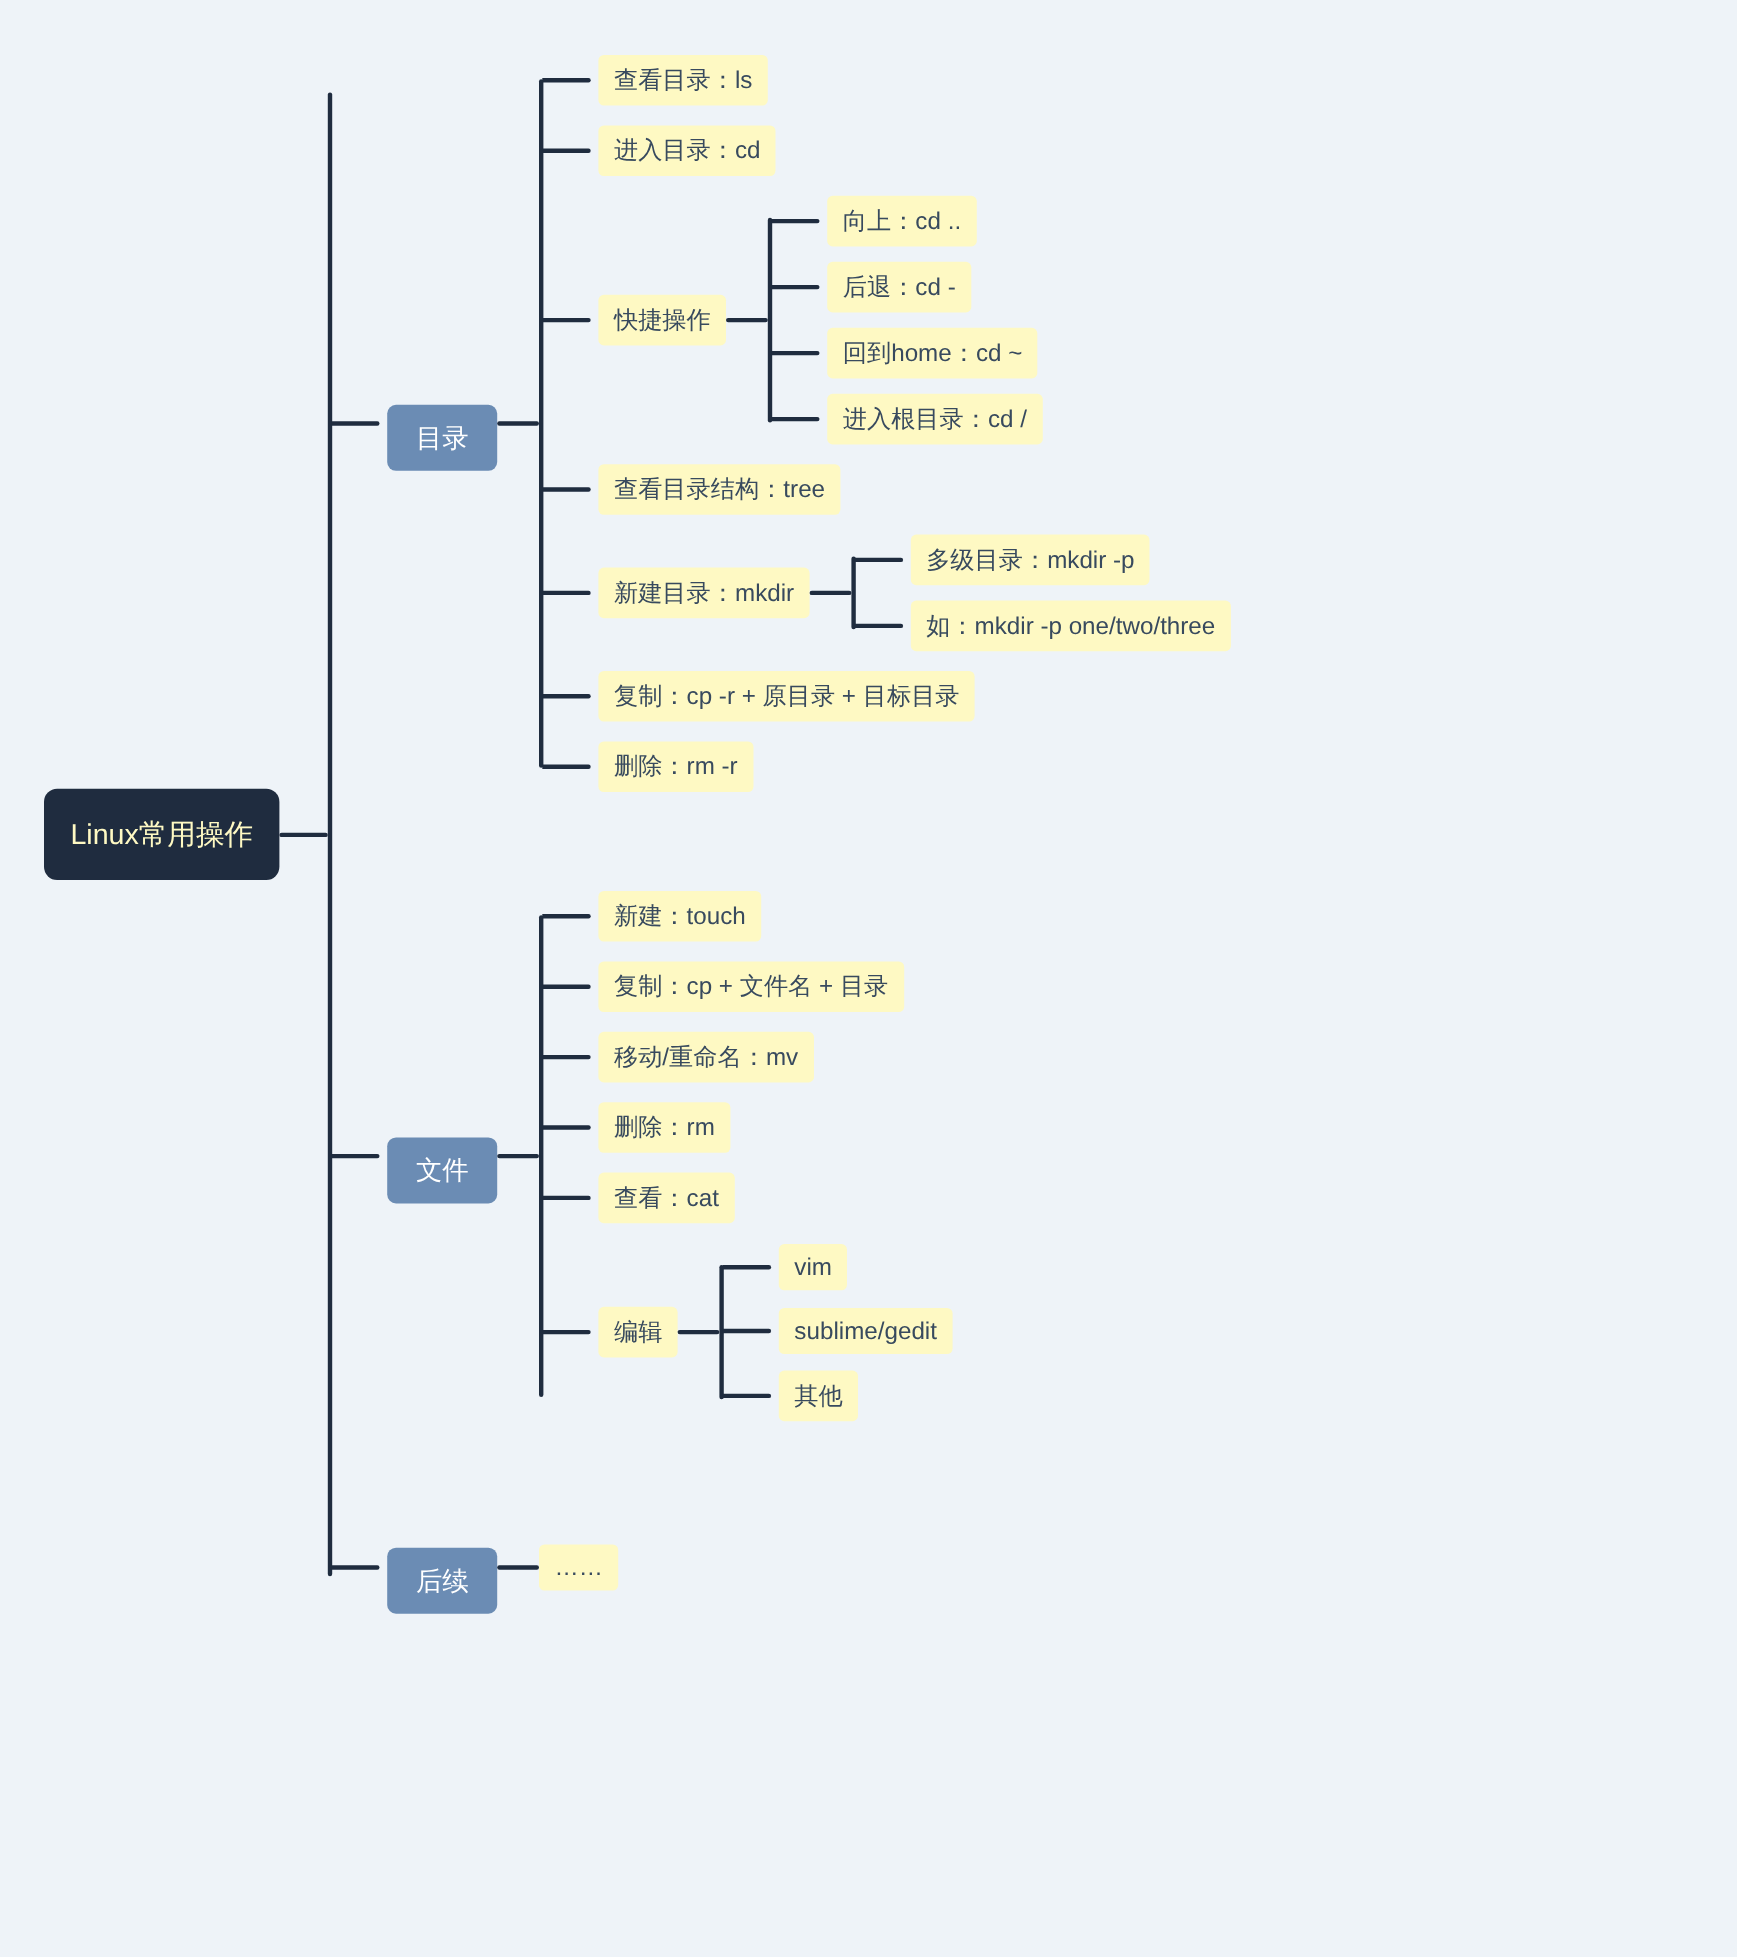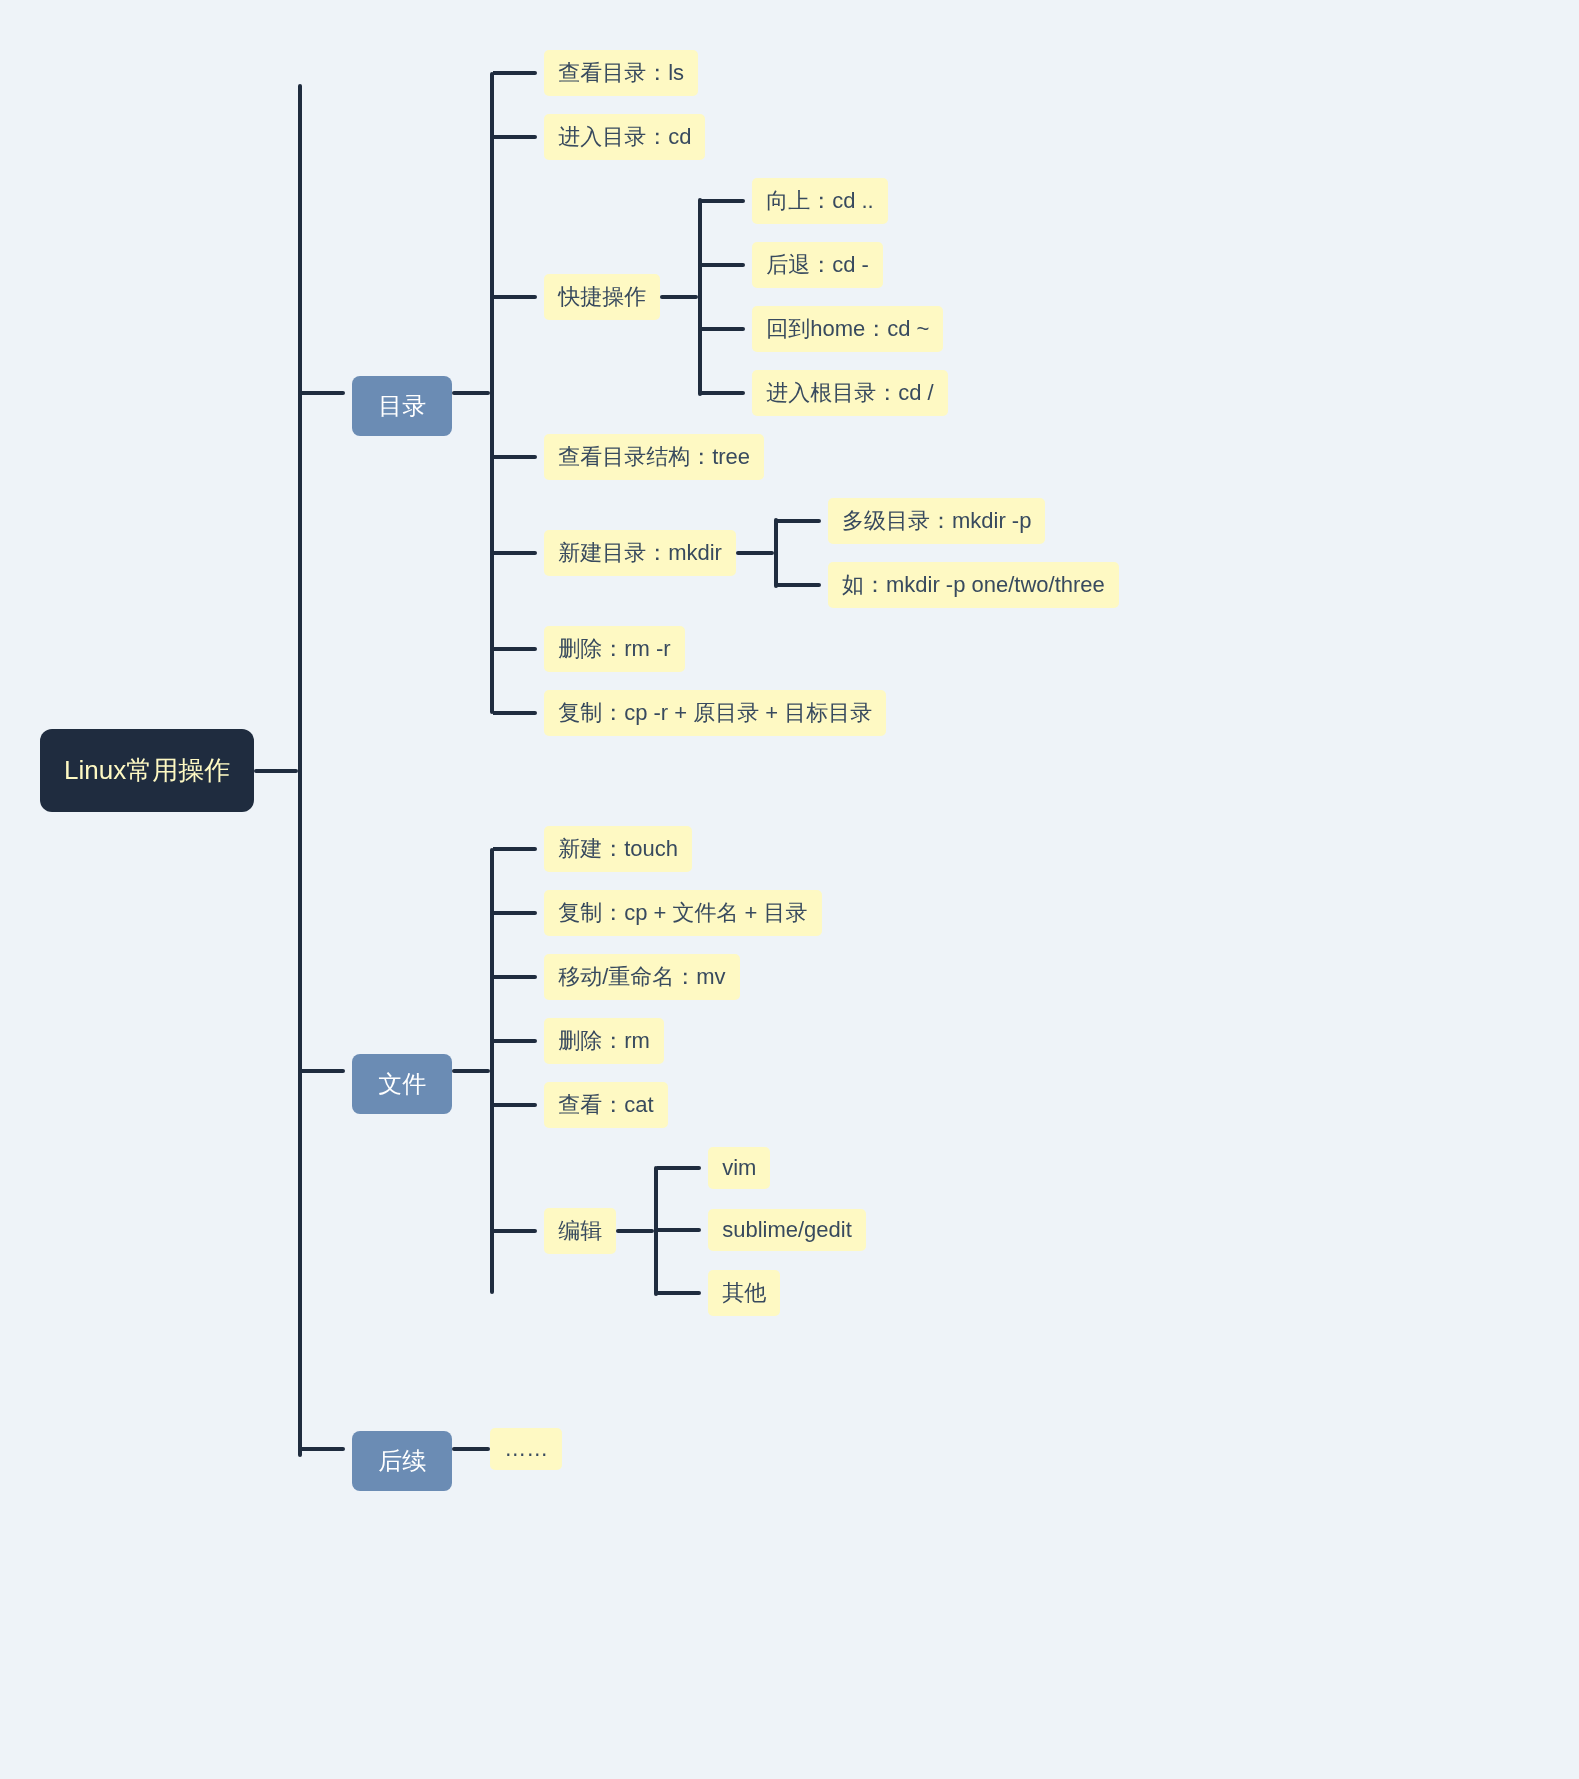--- a/index.html
+++ b/index.html
@@ -95,21 +95,21 @@
     left: -1px; 
   }
 
   
   .level1 > .kids { gap: 90px; }
   .level1 > .rail { margin: 34px 0; }
   .level1 > .stub { width: 44px; }
   .level1 .kid > .twig { width: 44px; }
 
   
-  .tight > .kids { }
+  .tight > .kids { gap: 14px; }
   .tight > .rail { margin: 20px 0; }
 </style>
 </head>
 <body>
 
 <div class="mindmap">
 
   <div class="node root">Linux常用操作</div>
 
   <div class="fork level1">
@@ -180,25 +180,25 @@
                   <div class="kid">
                       <div class="twig"></div>
                     <div class="node leaf">如：mkdir -p one/two/three</div>
                     </div>
                 </div>
               </div>
             </div>
 
             <div class="kid">
                 <div class="twig"></div>
+              <div class="node leaf">复制：cp -r + 原目录 + 目标目录</div>
+              </div>
+            <div class="kid">
+                <div class="twig"></div>
               <div class="node leaf">删除：rm -r</div>
-              </div>
-            <div class="kid">
-                <div class="twig"></div>
-              <div class="node leaf">复制：cp -r + 原目录 + 目标目录</div>
               </div>
           </div>
         </div>
       </div>
 
       <div class="kid">
         <div class="twig"></div>
         <div class="node main">文件</div>
 
         <div class="fork">

